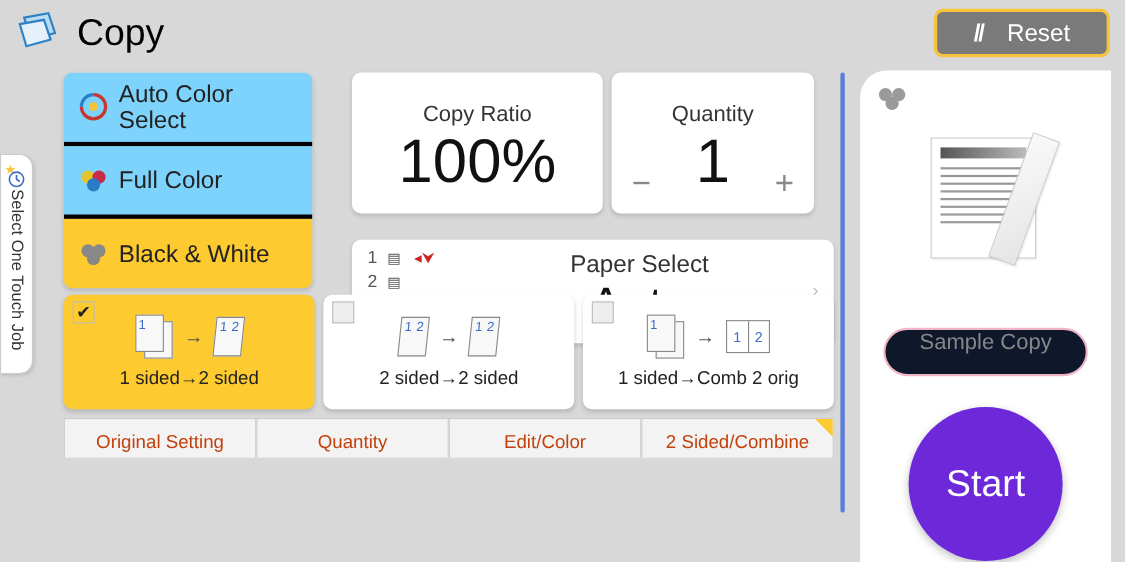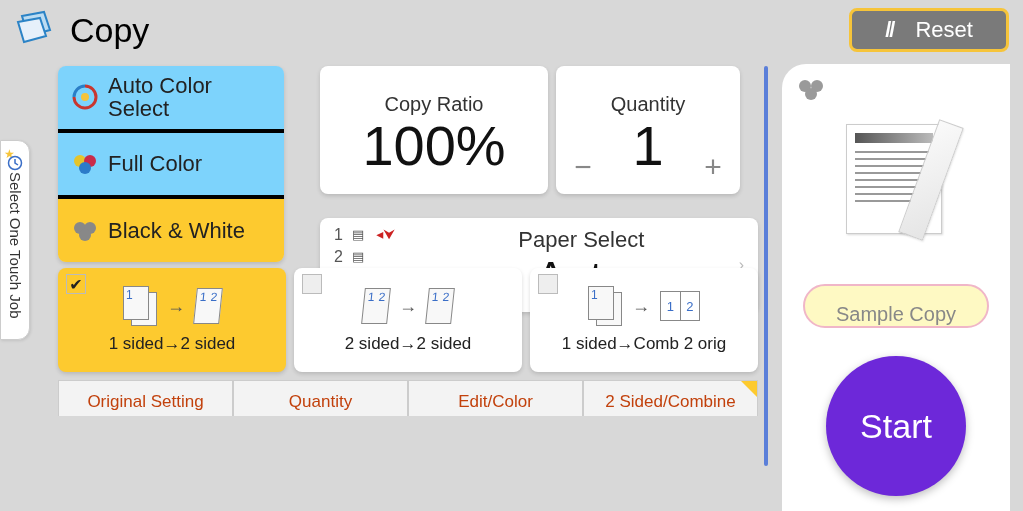--- a/index.html
+++ b/index.html
@@ -130,22 +130,22 @@
     position: absolute; top: 10px; left: 20px; width: 96px; height: 110px; background: white; border: 1px solid #ccc;
     display: flex; flex-direction: column; padding: 8px 8px; gap: 5px; box-shadow: 1px 1px 2px rgba(0,0,0,0.15);
   }
   .preview-page .hdr { height: 10px; background: linear-gradient(90deg, #555, #bbb); margin-bottom: 3px;}
   .preview-page .ln { height: 2px; background: #999; }
   .preview-ruler {
     position: absolute; top: 6px; left: 92px; width: 26px; height: 120px; background: linear-gradient(135deg, #fafafa, #e5e5e5);
     transform: rotate(20deg); border: 1px solid #ccc; box-shadow: 1px 1px 2px rgba(0,0,0,0.1);
   }
   .sample-btn {
-    margin: 40px auto 0; width: 186px; height: 44px; border: 2px solid #f0b6c8; border-radius: 22px; background: #fef9c3;
-    display: flex; align-items: flex-end; justify-content: center; font-size: 20px; color: #888; cursor: pointer;
+    margin: 53px auto 0; width: 186px; height: 44px; border: 2px solid #f0b6c8; border-radius: 22px; background: #0f172a;
+    display: flex; align-items: flex-start; justify-content: center; font-size: 20px; color: #888; cursor: pointer;
   }
   .start-btn {
     margin: 28px auto 0; width: 140px; height: 140px; border-radius: 70px; background: #6d28d9;
     display: flex; align-items: center; justify-content: center; font-size: 34px; color: white; cursor: pointer;
     box-shadow: 0 3px 8px rgba(0,0,0,0.25);
   }
 </style>
 </head>
 <body>
 

